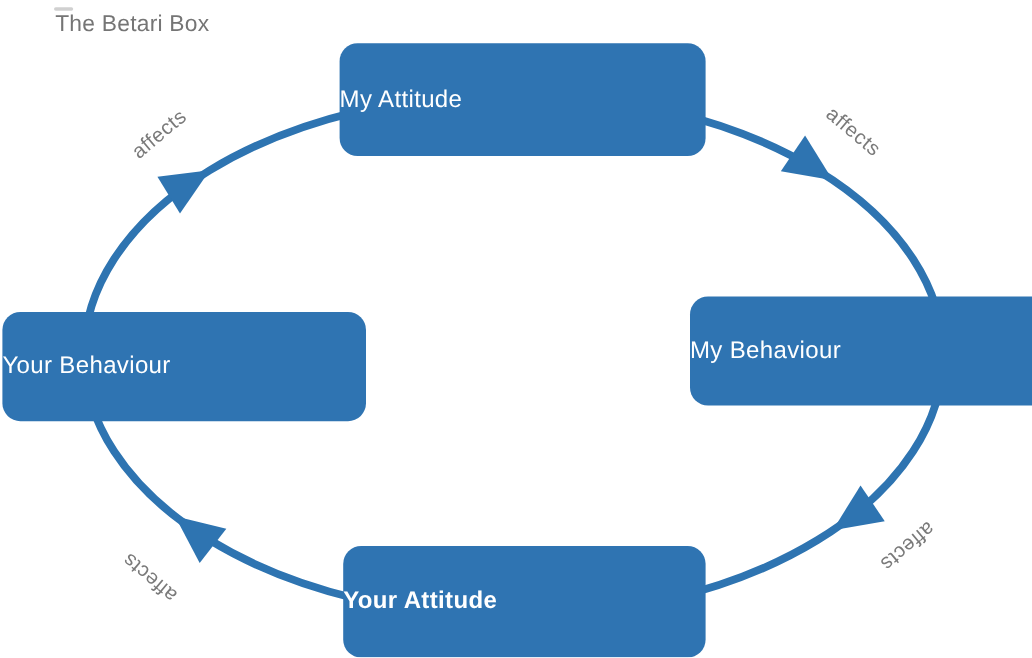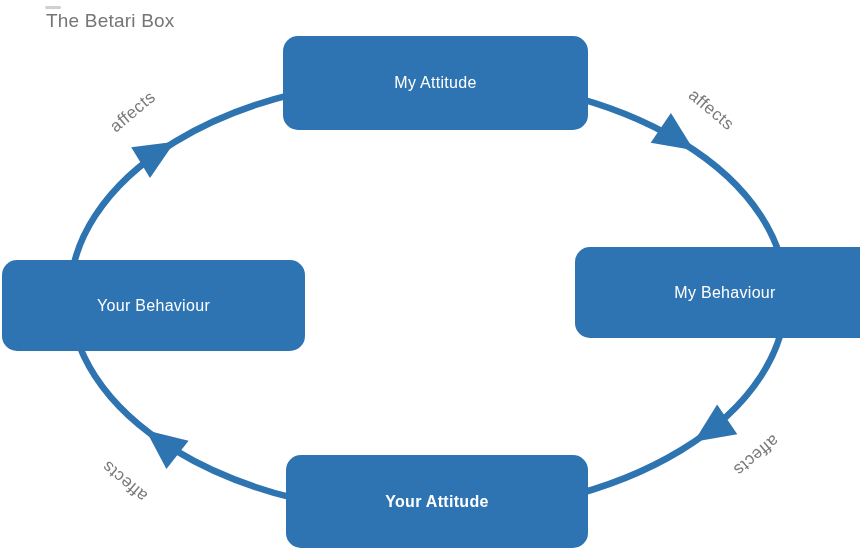--- a/index.html
+++ b/index.html
@@ -42,22 +42,21 @@
     top: 0;
     z-index: 1;
   }
   .node {
     position: absolute;
     background: #2F74B2;
     border-radius: 15px;
     color: #ffffff;
     display: flex;
     align-items: center;
-    justify-content: center;
-    font-size: 16px;
+    font-size: 20px;
     letter-spacing: 0.3px;
     z-index: 2;
   }
   .node-top    { left: 283px; top: 36px;  width: 305px; height: 94px; }
   .node-left   { left: 2px;   top: 247px; width: 303px; height: 91px; margin-top: 13px; }
   .node-right  { left: 556px; top: 247px; width: 300px; height: 91px; margin-left: 19px; }
   .node-bottom { left: 286px; top: 455px; width: 302px; height: 93px; font-weight: bold; }
   .edge-label {
     position: absolute;
     color: #7A7A7A;

